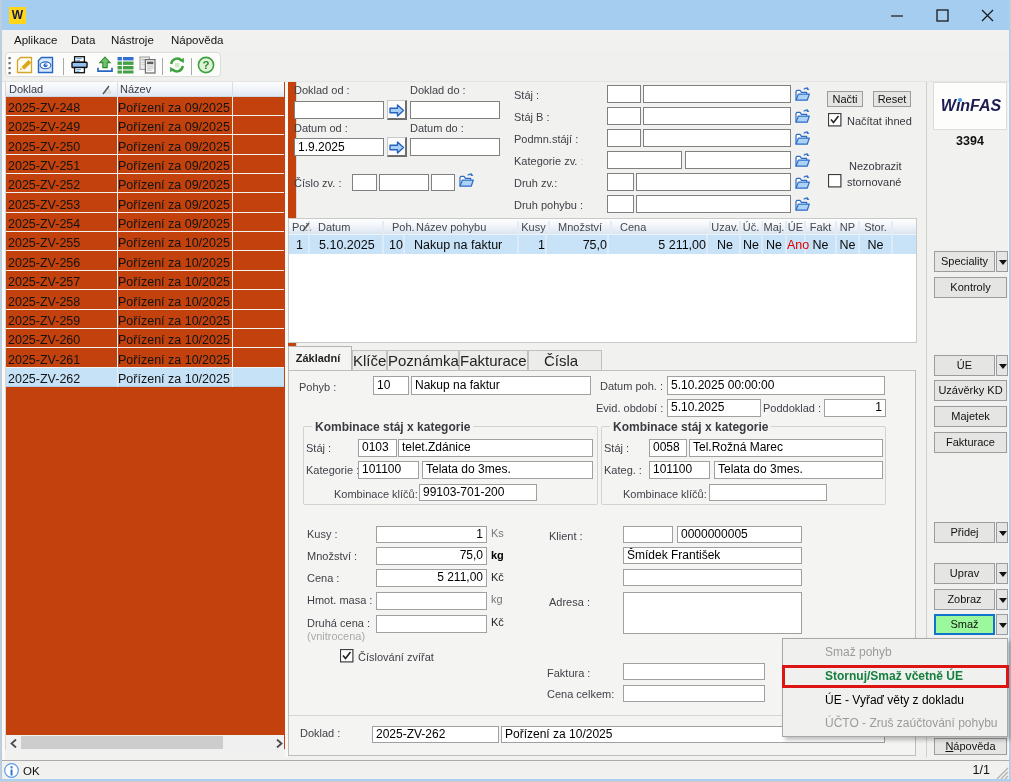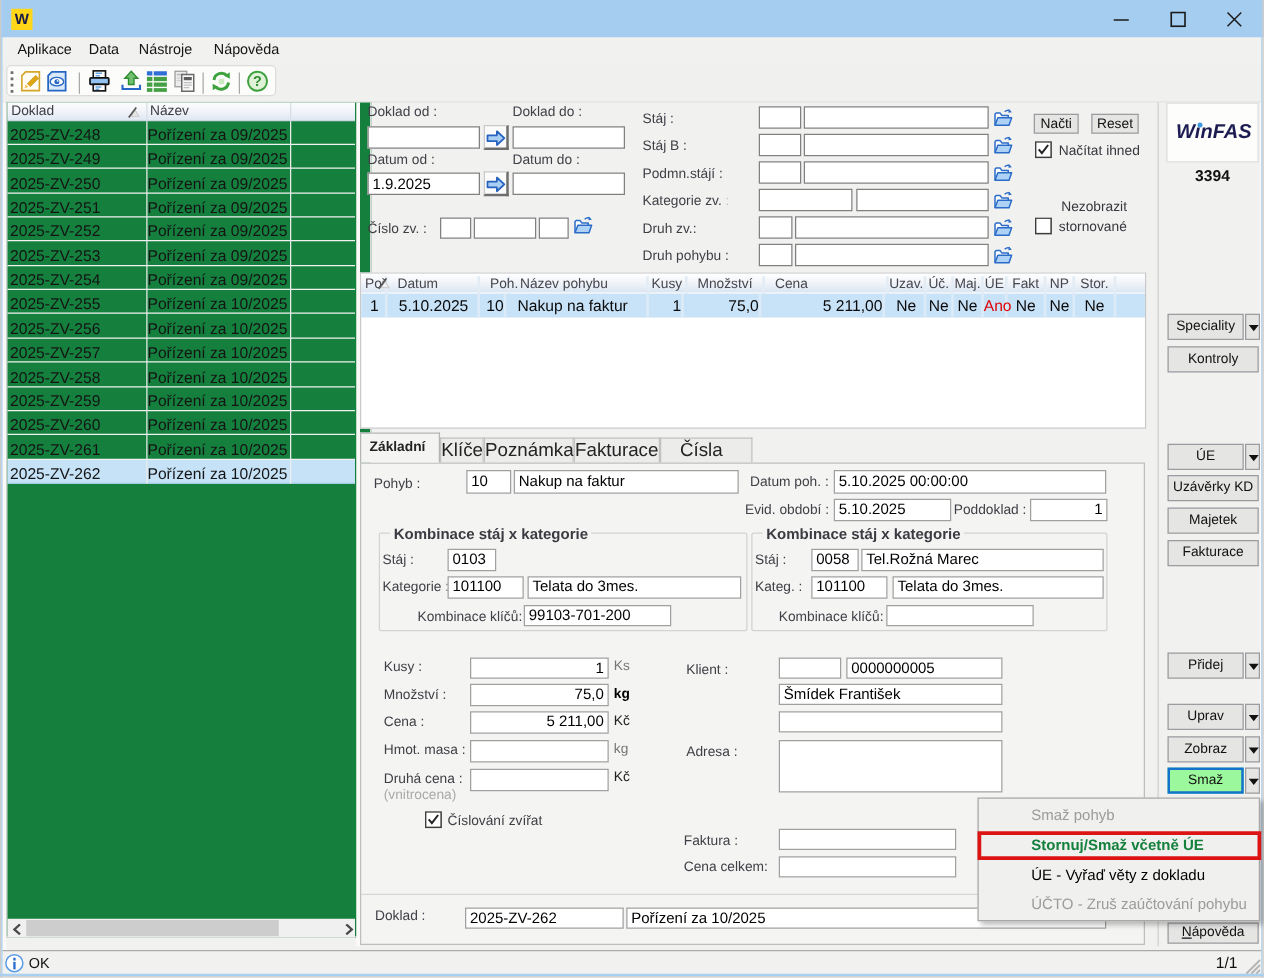--- a/index.html
+++ b/index.html
@@ -15,21 +15,21 @@
 #title{left:0;top:0;width:1011px;height:30px;background:#a5cdf0;}
 #wlogo{left:9px;top:7px;width:17px;height:17px;background:#ffd718;color:#191946;font-weight:bold;font-size:12px;text-align:center;line-height:17px;}
 #ttext{left:31px;top:8px;font-size:11px;color:#0b0b0b;line-height:15px;margin-top:28px;}
 
 #menubar{left:2px;top:30px;width:1007px;height:21px;background:#f1f1f0;}
 .mi{position:absolute;top:4px;font-size:11.5px;color:#141414;}
 
 #toolbar{left:2px;top:51px;width:1007px;height:31px;background:#f0f0ef;border-bottom:1px solid #e3e3e2;}
 #tbbox{position:absolute;left:3px;top:1px;width:216px;height:25px;background:#fcfcfb;border:1px solid #dcdcda;border-radius:4px;}
 
-#lpanel{left:5px;top:82px;width:292px;height:668px;background:#15803d;border:1px solid #d7d7d7;border-top:none;}
+#lpanel{left:5px;top:82px;width:292px;height:668px;background:#c2410c;border:1px solid #d7d7d7;border-top:none;}
 #lhead{position:absolute;left:0;top:0;width:278px;height:15px;background:linear-gradient(#fdfdfe,#eef2f8 60%,#dfe7f2);border-bottom:1px solid #cdd7e3;}
 #lhead .hl{position:absolute;top:1px;font-size:11px;color:#3c3c44;}
 .lrow{position:absolute;left:0;width:278px;height:19px;font-size:12.5px;color:#141414;line-height:22px;border-bottom:1px solid #f2f2f2;}
 .lrow .c1{position:absolute;left:2px;}
 .lrow .c2{position:absolute;left:112px;text-align:center;}
 .lrow.sel{background:#c6e2f7;border-bottom:1px solid #aacfec;}
 .colline{position:absolute;top:0;width:1px;background:#ececec;}
 
 #hscroll{position:absolute;left:0px;top:653px;width:278px;height:15px;background:#f0f0f0;}
 #hthumb{position:absolute;left:15px;top:1px;width:202px;height:13px;background:#cdcdcd;}
@@ -367,20 +367,21 @@
 <div class="inpl" style="left:667px;top:376px;width:218px;height:19px;line-height:17px;z-index:2">5.10.2025 00:00:00</div>
 <div class="lbl" style="left:596px;top:401px;z-index:2">Evid. období :</div>
 <div class="inpl" style="left:667px;top:399px;width:94px;height:18px;z-index:2">5.10.2025</div>
 <div class="lbl" style="left:763px;top:401px;z-index:2">Poddoklad :</div>
 <div class="inpl r" style="left:824px;top:399px;width:62px;height:18px;z-index:2">1</div>
 <div class="grp" style="left:303px;top:426px;width:295px;height:79px;z-index:2">
       <span>Kombinace stáj x kategorie</span>
     </div>
 <div class="lbl" style="left:306px;top:441px;z-index:2">Stáj :</div>
 <div class="inpl" style="left:358px;top:439px;width:39px;height:18px;z-index:2">0103</div>
+<div class="inpl" style="left:398px;top:439px;width:195px;height:18px;z-index:2">telet.Zdánice</div>
 <div class="lbl" style="left:306px;top:463px;z-index:2">Kategorie :</div>
 <div class="inpl" style="left:358px;top:461px;width:61px;height:18px;z-index:2">101100</div>
 <div class="inpl" style="left:422px;top:461px;width:171px;height:18px;z-index:2">Telata do 3mes.</div>
 <div class="lbl" style="left:334px;top:487px;z-index:2">Kombinace klíčů:</div>
 <div class="inpl" style="left:419px;top:484px;width:118px;height:17px;z-index:2">99103-701-200</div>
 <div class="grp" style="left:601px;top:426px;width:285px;height:79px;z-index:2">
       <span>Kombinace stáj x kategorie</span>
     </div>
 <div class="lbl" style="left:604px;top:441px;z-index:2">Stáj :</div>
 <div class="inpl" style="left:649px;top:439px;width:38px;height:18px;z-index:2">0058</div>

